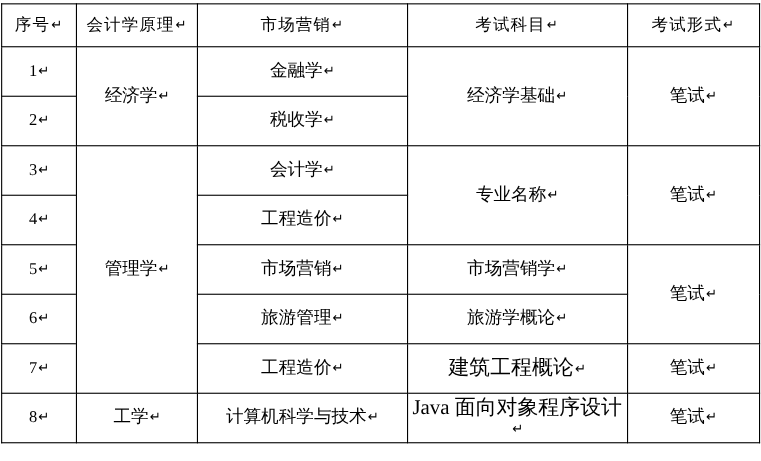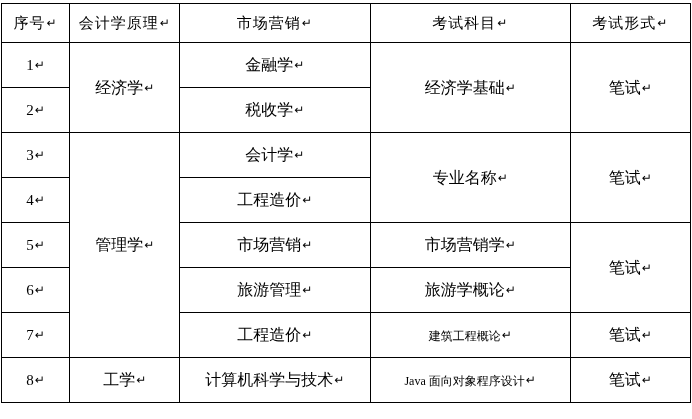--- a/index.html
+++ b/index.html
@@ -62,21 +62,21 @@
     color: #000000;
     transform: translateY(-1px);
     margin-left: 1px;
   }
   .hdr .pm { font-size: 12px; font-weight: normal; }
   td.num .cell-inner { font-size: 15px; }
   td.major .cell-inner,
   td.subject .cell-inner,
   td.cat .cell-inner,
   td.form .cell-inner { font-size: 16px; }
-  td.subject.small .cell-inner { font-size: 12px; }
+  td.subject.small .cell-inner { font-size: 19px; }
 </style>
 </head>
 <body>
 
 <div class="sheet">
   <table class="exam-table">
     <colgroup>
       <col class="col-no">
       <col class="col-cat">
       <col class="col-major">

